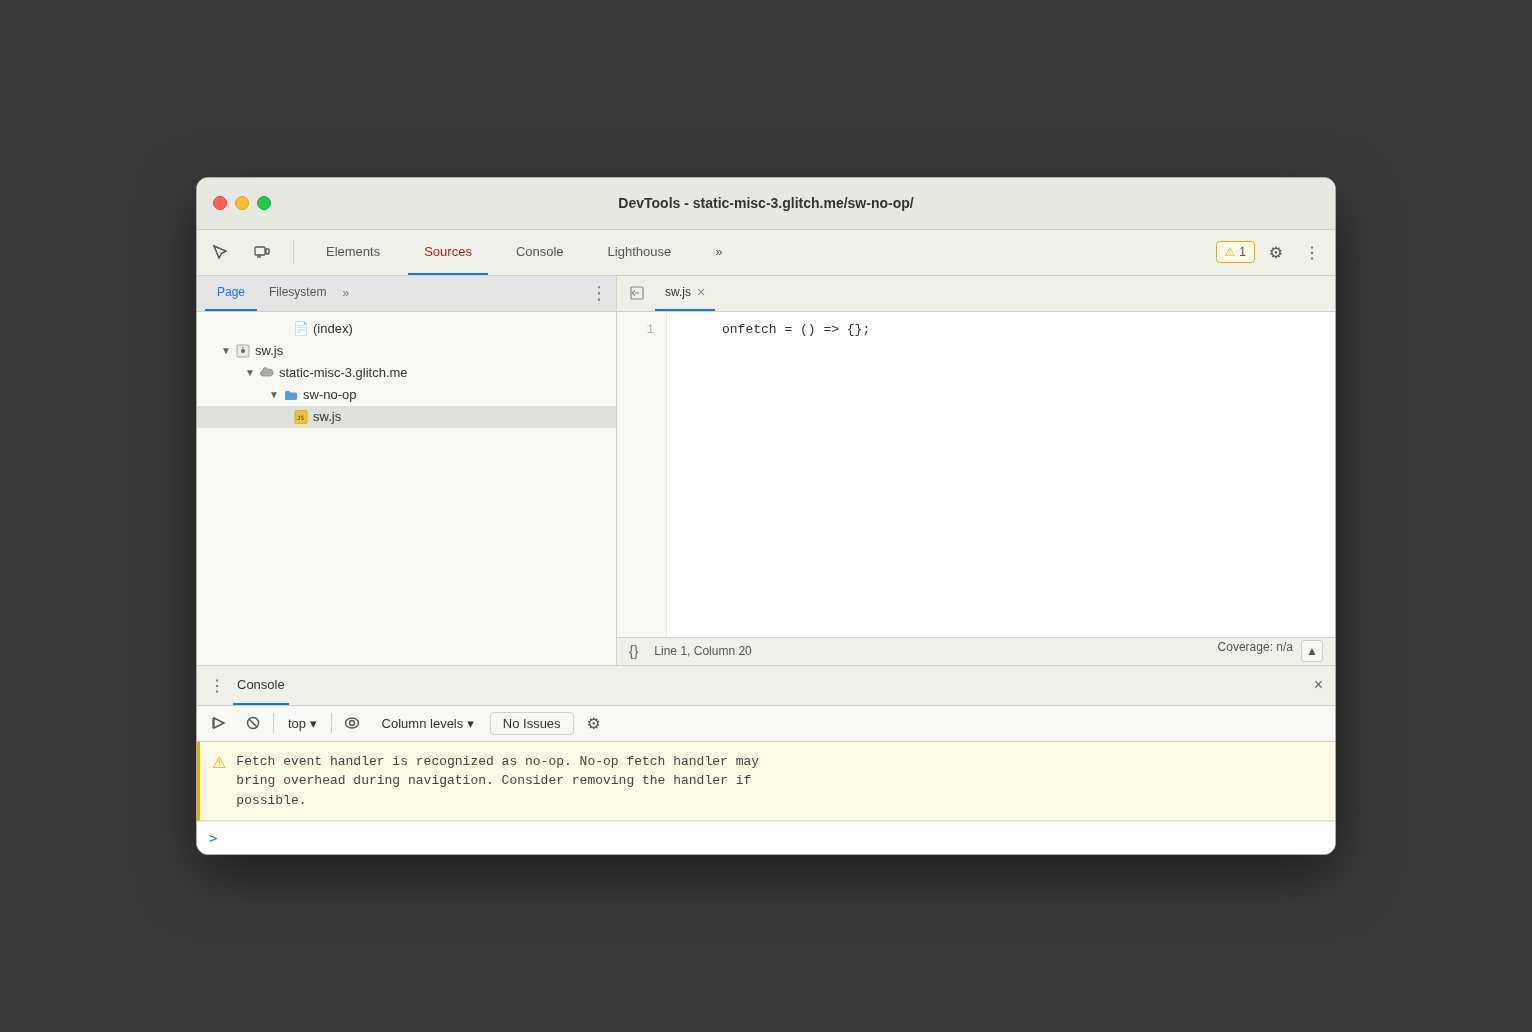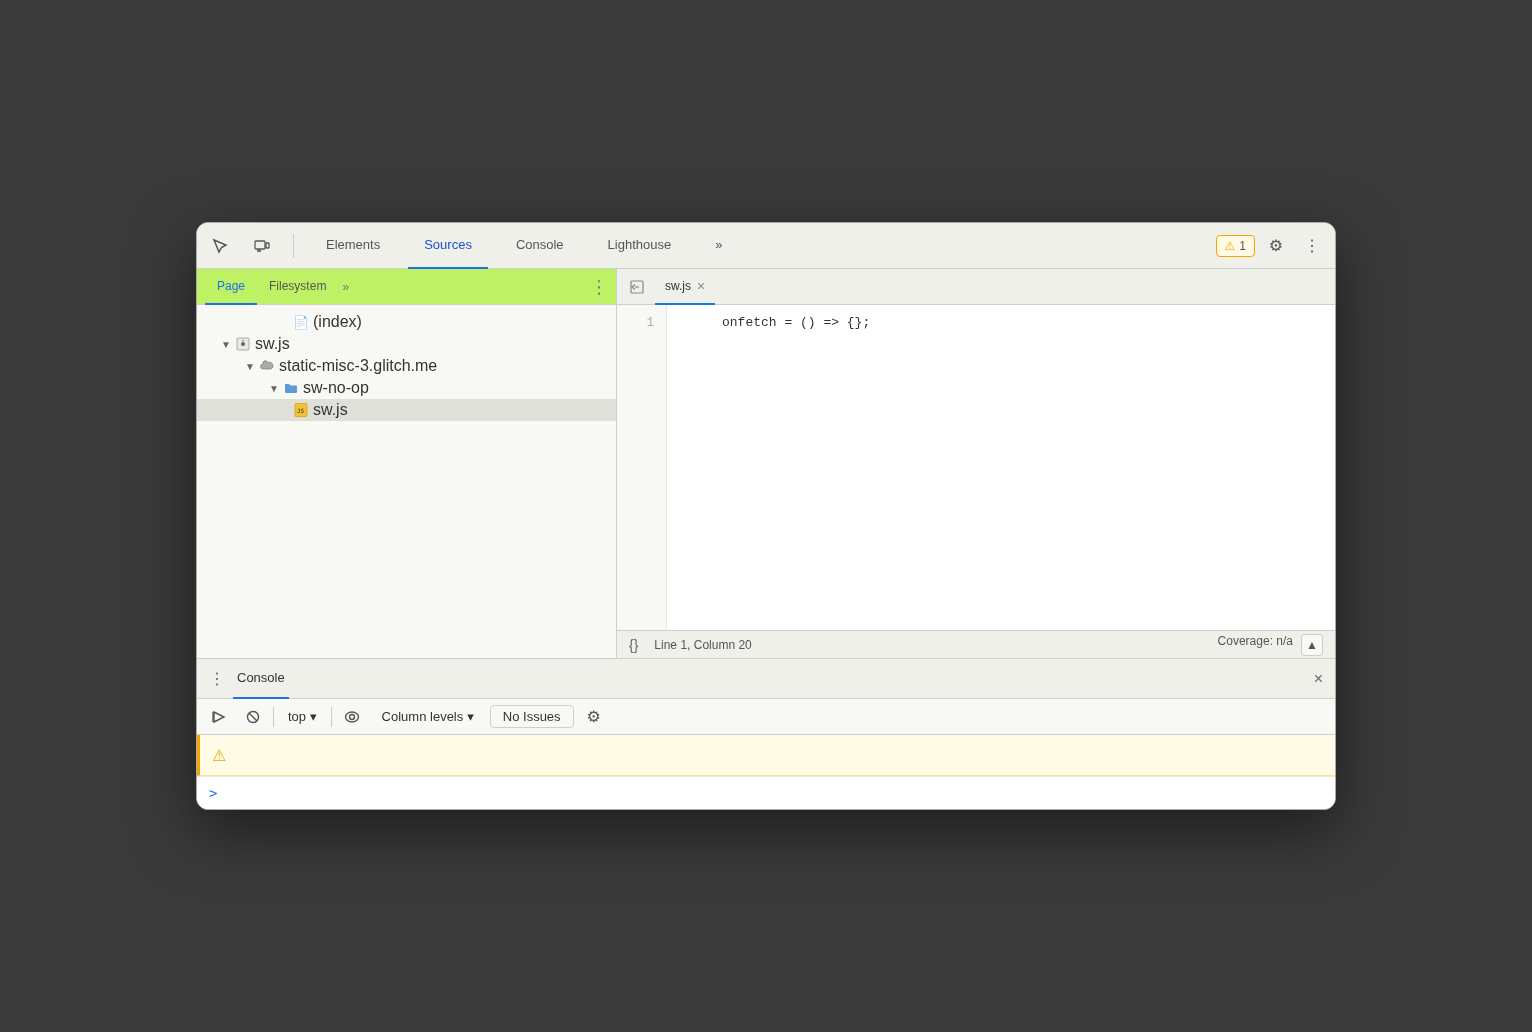--- a/index.html
+++ b/index.html
@@ -85,21 +85,21 @@
       height: 46px;
       display: flex;
       align-items: center;
       font-size: 13px;
       color: #555;
       cursor: pointer;
       border-bottom: 2px solid transparent;
       white-space: nowrap;
     }
     .tab-item.active {
-      color: #1d4ed8;
+      color: #b91c1c;
       border-bottom: 2px solid #1a73e8;
       font-weight: 500;
     }
     .toolbar-right {
       margin-left: auto;
       display: flex;
       align-items: center;
       gap: 6px;
     }
     .warning-badge {
@@ -126,21 +126,21 @@
       display: flex;
       flex-direction: column;
       background: #f8f8f4;
     }
     .panel-tabs {
       height: 36px;
       display: flex;
       align-items: center;
       border-bottom: 1px solid #d0d0c8;
       padding: 0 8px;
-      background: #bef264;
+      background: #e5e5e5;
     }
     .panel-tab {
       padding: 0 12px;
       height: 36px;
       display: flex;
       align-items: center;
       font-size: 12px;
       color: #555;
       cursor: pointer;
       border-bottom: 2px solid transparent;
@@ -189,21 +189,21 @@
     }
     .tree-icon {
       width: 16px;
       height: 16px;
       flex-shrink: 0;
       display: flex;
       align-items: center;
       justify-content: center;
       font-size: 13px;
     }
-    .tree-label { font-size: 16px; }
+    .tree-label { font-size: 13px; }
     
     .right-panel {
       flex: 1;
       display: flex;
       flex-direction: column;
       background: #fff;
     }
     .editor-tabs {
       height: 36px;
       display: flex;
@@ -466,20 +466,28 @@
     
     ::-webkit-scrollbar { width: 6px; height: 6px; }
     ::-webkit-scrollbar-track { background: transparent; }
     ::-webkit-scrollbar-thumb { background: #ccc; border-radius: 3px; }
   </style>
 </head>
 <body>
 
 <div class="devtools-window">
 
+  <div class="title-bar">
+    <div class="traffic-lights">
+      <div class="traffic-light close"></div>
+      <div class="traffic-light minimize"></div>
+      <div class="traffic-light maximize"></div>
+    </div>
+    <span class="title-bar-title">DevTools - static-misc-3.glitch.me/sw-no-op/</span>
+  </div>
 
   <div class="main-toolbar">
     <button class="toolbar-icon-btn">
       <svg width="16" height="16" viewBox="0 0 16 16" fill="none" xmlns="http://www.w3.org/2000/svg">
         <path d="M2 2L7 14L9.5 9.5L14 7L2 2Z" stroke="#555" stroke-width="1.5" fill="none"></path>
       </svg>
     </button>
     <button class="toolbar-icon-btn">
       <svg width="16" height="16" viewBox="0 0 16 16" fill="none">
         <rect x="1" y="3" width="10" height="8" rx="1" stroke="#555" stroke-width="1.3" fill="none"></rect>
@@ -657,19 +665,20 @@
       </button>
       <button class="issues-btn">
         <span>No Issues</span>
       </button>
       <div class="console-settings">⚙</div>
     </div>
 
     <div class="console-content">
       <div class="warning-message">
         <span class="warning-icon">⚠</span>
+        <div class="warning-text">Fetch event handler is recognized as no-op. No-op fetch handler may<br>bring overhead during navigation. Consider removing the handler if<br>possible.</div>
       </div>
       <div class="console-input-line">
         <span class="console-prompt">&gt;</span>
       </div>
     </div>
   </div>
 </div>
 
 </body></html>

